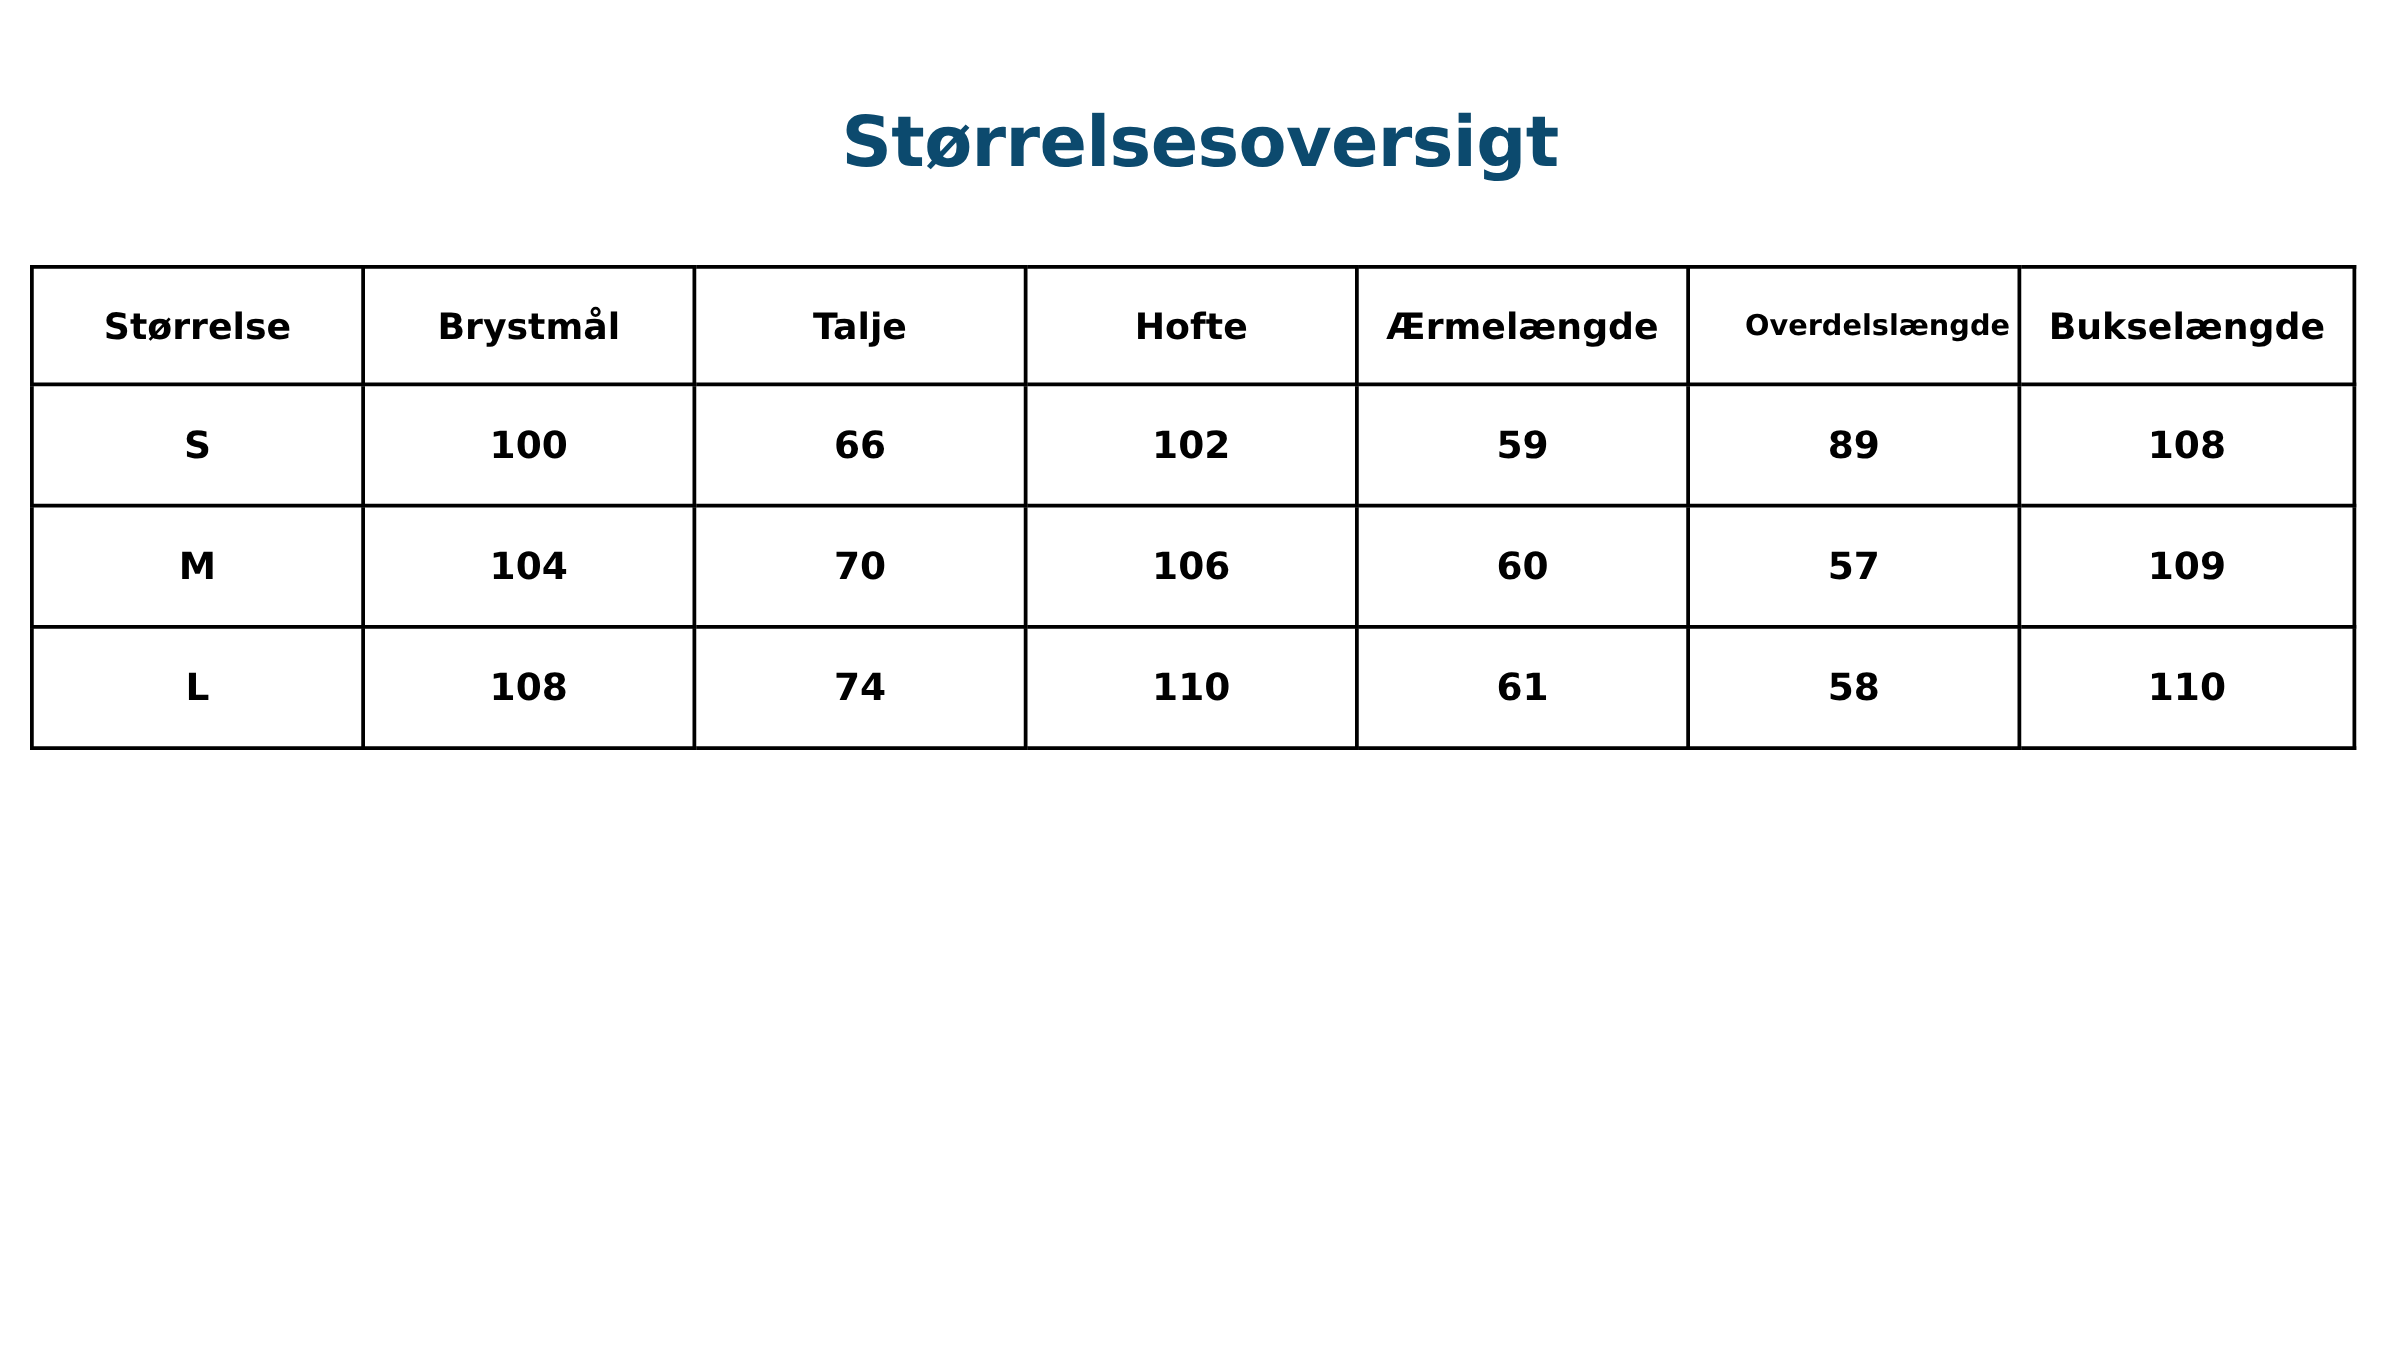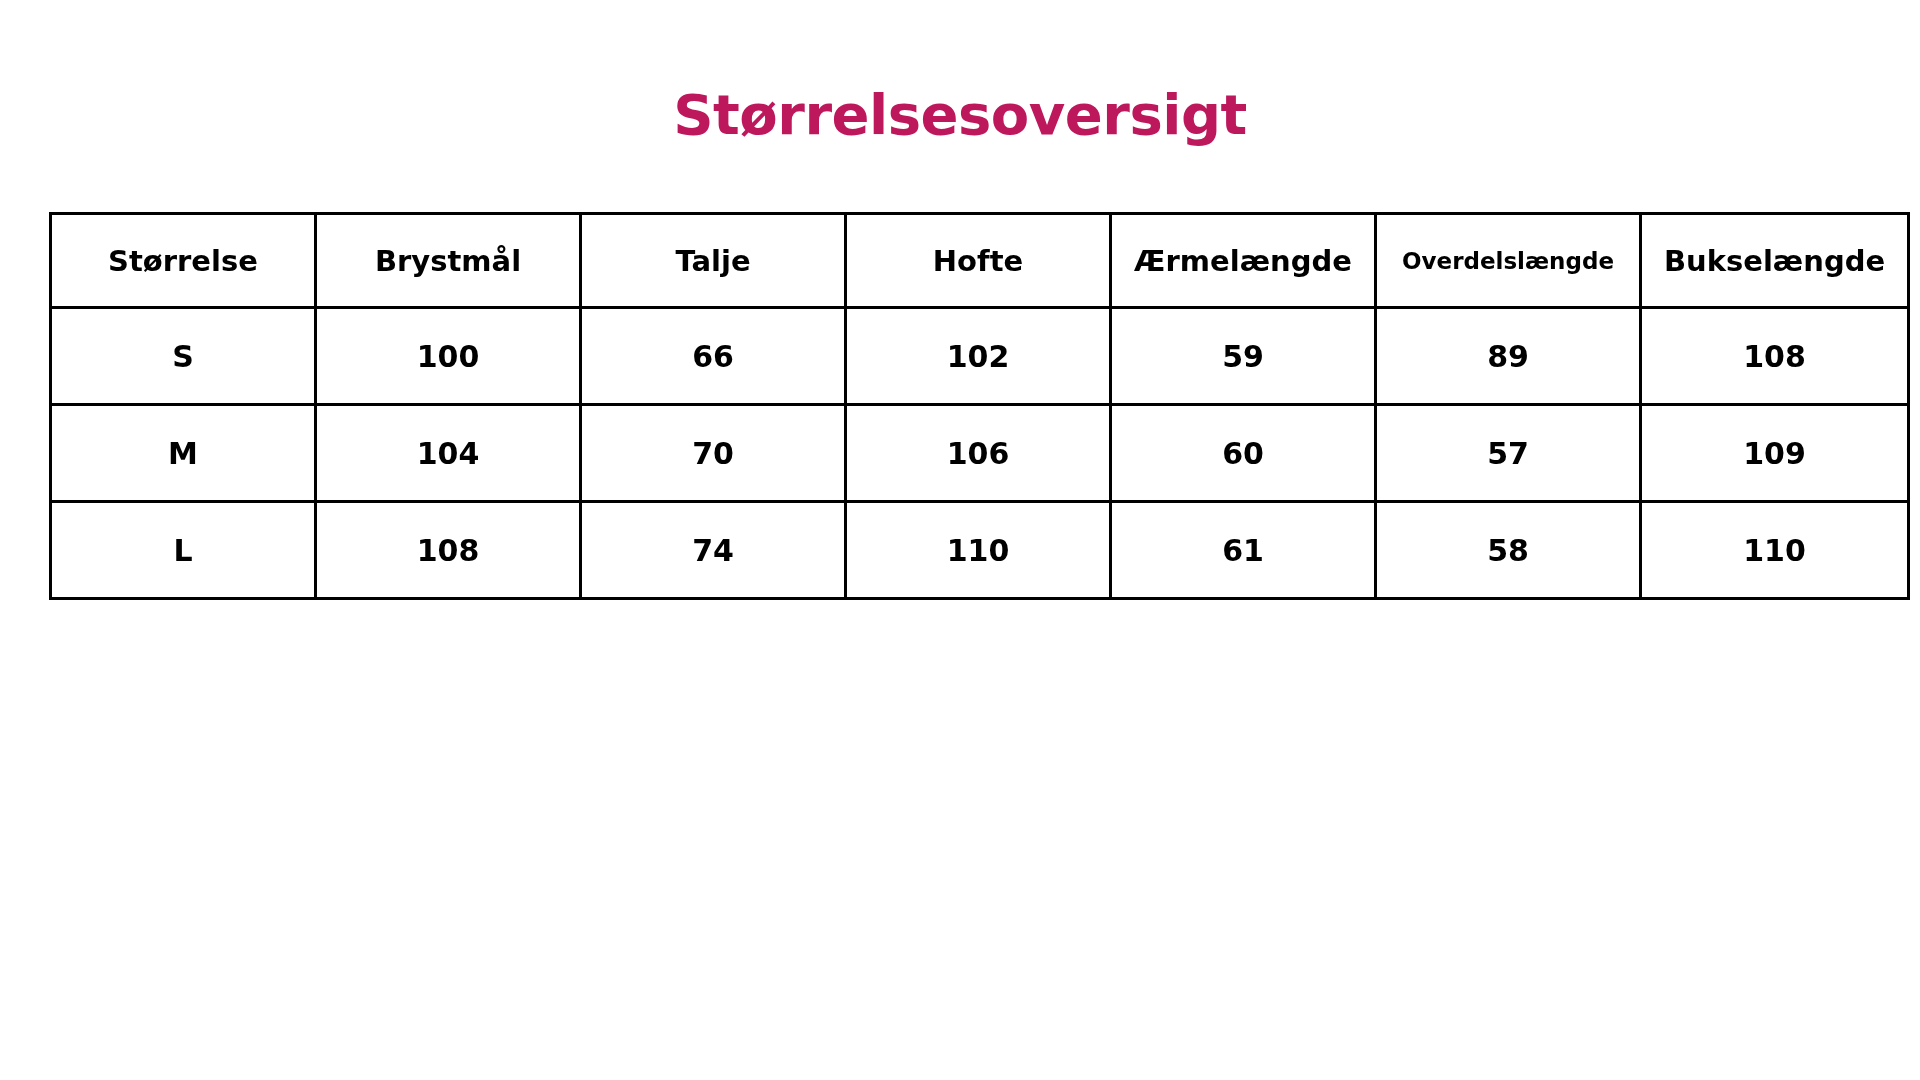--- a/index.html
+++ b/index.html
@@ -27,28 +27,28 @@
   .title {
     position: absolute;
     left: 0;
     top: 86px;
     width: 1920px;
     text-align: center;
     font-size: 56px;
     font-weight: 700;
     letter-spacing: -0.5px;
     line-height: 1.05;
-    color: #be185d;
+    color: #0c4a6e;
     white-space: nowrap;
   }
 
   
   .size-table-wrap {
     position: absolute;
-    left: 49px;
+    left: 24px;
     top: 212px;
     width: 1858px;
   }
 
   table.size-table {
     border-collapse: collapse;
     width: 1858px;
     table-layout: fixed;
     background: #ffffff;
   }
@@ -72,20 +72,21 @@
 
   table.size-table td {
     height: 94px;
     font-size: 30px;
     font-weight: 700;
   }
 
   
   table.size-table th.shrink {
     font-size: 23px;
+    text-align: right;
   }
 
   
   col.c0 { width: 265px; }
   col.c1 { width: 265px; }
   col.c2 { width: 265px; }
   col.c3 { width: 265px; }
   col.c4 { width: 265px; }
   col.c5 { width: 265px; }
   col.c6 { width: 268px; }

